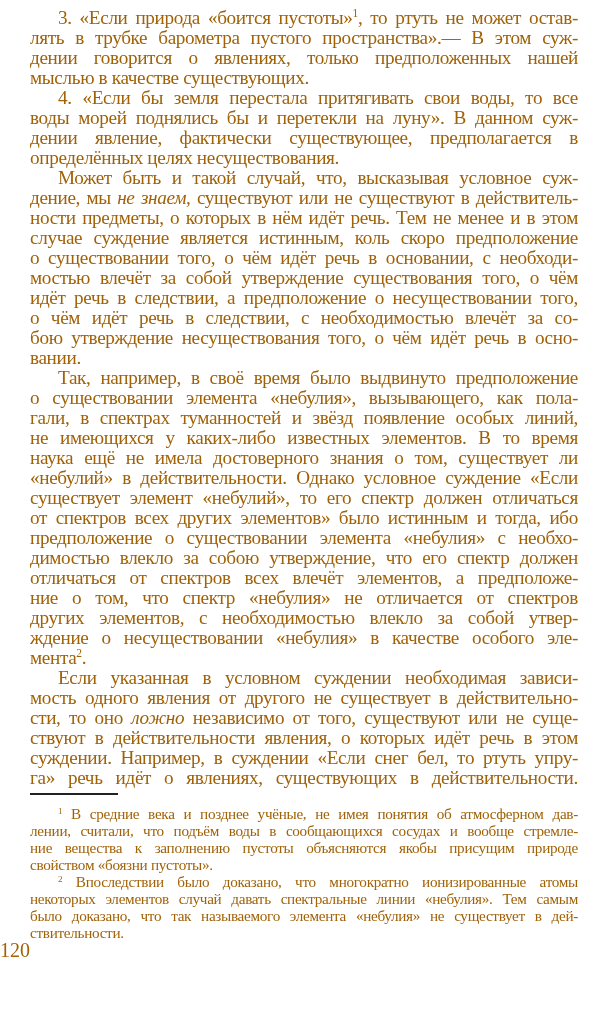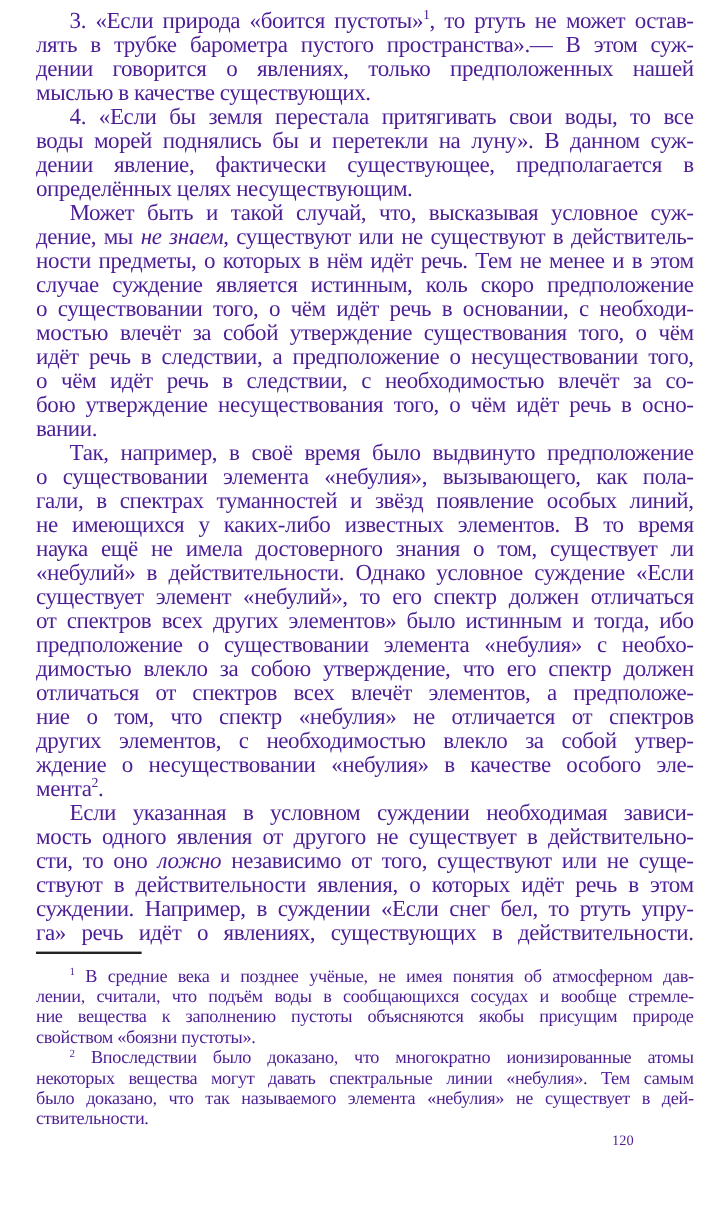--- a/index.html
+++ b/index.html
@@ -1,20 +1,20 @@
 <!DOCTYPE html>
 <html><head>
 <meta charset="utf-8">
 <style>
   html, body { margin: 0; padding: 0; background: #ffffff; }
   body { width: 600px; height: 1011px; position: relative; overflow: hidden; }
   .page {
     position: absolute; left: 0; top: 0; width: 600px; height: 1011px;
     font-family: "Liberation Serif", "DejaVu Serif", serif;
-    color: #4c1d95;
+    color: #a16207;
   }
   .line {
     position: absolute; left: 30px; width: 548px;
     font-size: 19.2px; line-height: 20px; height: 20px;
     white-space: nowrap; text-align: justify; text-align-last: justify;
     letter-spacing: -0.35px;
   }
   .line.indent { left: 58px; width: 520px; }
   .line.last { text-align-last: left; }
   .fn {
@@ -23,37 +23,37 @@
     white-space: nowrap; text-align: justify; text-align-last: justify;
     letter-spacing: -0.3px;
   }
   .fn.indent { left: 58px; width: 520px; }
   .fn.last { text-align-last: left; }
   em { font-style: italic; margin-top: 12px; }
   sup { font-size: 0.6em; vertical-align: 0.6em; line-height: 0; }
   .rule { position: absolute; left: 30px; top: 793px; width: 88px; height: 1.5px; background: #222; }
   .page-number {
     position: absolute; left: 0; width: 528px; top: 940px;
-    text-align: right; font-size: 12px; line-height: 20px;
+    text-align: left; font-size: 20px; line-height: 20px;
   }
 </style>
 </head>
 <body>
 
 <div class="page">
 
   <div class="line indent" style="top:8px"><span>3. «Если природа «боится пустоты»</span><sup>1</sup><span>, то ртуть не может остав-</span></div>
   <div class="line" style="top:28px">лять в трубке барометра пустого пространства».— В этом суж-</div>
   <div class="line" style="top:48px">дении говорится о явлениях, только предположенных нашей</div>
   <div class="line last" style="top:68px">мыслью в качестве существующих.</div>
 
   <div class="line indent" style="top:88px">4. «Если бы земля перестала притягивать свои воды, то все</div>
   <div class="line" style="top:108px">воды морей поднялись бы и перетекли на луну». В данном суж-</div>
   <div class="line" style="top:128px">дении явление, фактически существующее, предполагается в</div>
-  <div class="line last" style="top:148px">определённых целях несуществующим.</div>
+  <div class="line last" style="top:148px">определённых целях несуществования.</div>
 
   <div class="line indent" style="top:168px">Может быть и такой случай, что, высказывая условное суж-</div>
   <div class="line" style="top:188px"><span>дение, мы </span><em>не знаем</em><span>, существуют или не существуют в действитель-</span></div>
   <div class="line" style="top:208px">ности предметы, о которых в нём идёт речь. Тем не менее и в этом</div>
   <div class="line" style="top:228px">случае суждение является истинным, коль скоро предположение</div>
   <div class="line" style="top:248px">о существовании того, о чём идёт речь в основании, с необходи-</div>
   <div class="line" style="top:268px">мостью влечёт за собой утверждение существования того, о чём</div>
   <div class="line" style="top:288px">идёт речь в следствии, а предположение о несуществовании того,</div>
   <div class="line" style="top:308px">о чём идёт речь в следствии, с необходимостью влечёт за со-</div>
   <div class="line" style="top:328px">бою утверждение несуществования того, о чём идёт речь в осно-</div>
@@ -82,18 +82,18 @@
   <div class="line" style="top:748px">суждении. Например, в суждении «Если снег бел, то ртуть упру-</div>
   <div class="line" style="top:768px">га» речь идёт о явлениях, существующих в действительности.</div>
 
   <div class="rule"></div>
 
   <div class="fn indent" style="top:805px"><sup>1</sup> <span>В средние века и позднее учёные, не имея понятия об атмосферном дав-</span></div>
   <div class="fn" style="top:822px">лении, считали, что подъём воды в сообщающихся сосудах и вообще стремле-</div>
   <div class="fn" style="top:839px">ние вещества к заполнению пустоты объясняются якобы присущим природе</div>
   <div class="fn last" style="top:856px">свойством «боязни пустоты».</div>
   <div class="fn indent" style="top:873px"><sup>2</sup> <span>Впоследствии было доказано, что многократно ионизированные атомы</span></div>
-  <div class="fn" style="top:890px">некоторых вещества могут давать спектральные линии «небулия». Тем самым</div>
+  <div class="fn" style="top:890px">некоторых элементов случай давать спектральные линии «небулия». Тем самым</div>
   <div class="fn" style="top:907px">было доказано, что так называемого элемента «небулия» не существует в дей-</div>
   <div class="fn last" style="top:924px">ствительности.</div>
 
   <div class="page-number">120</div>
 </div>
 
 </body></html>

